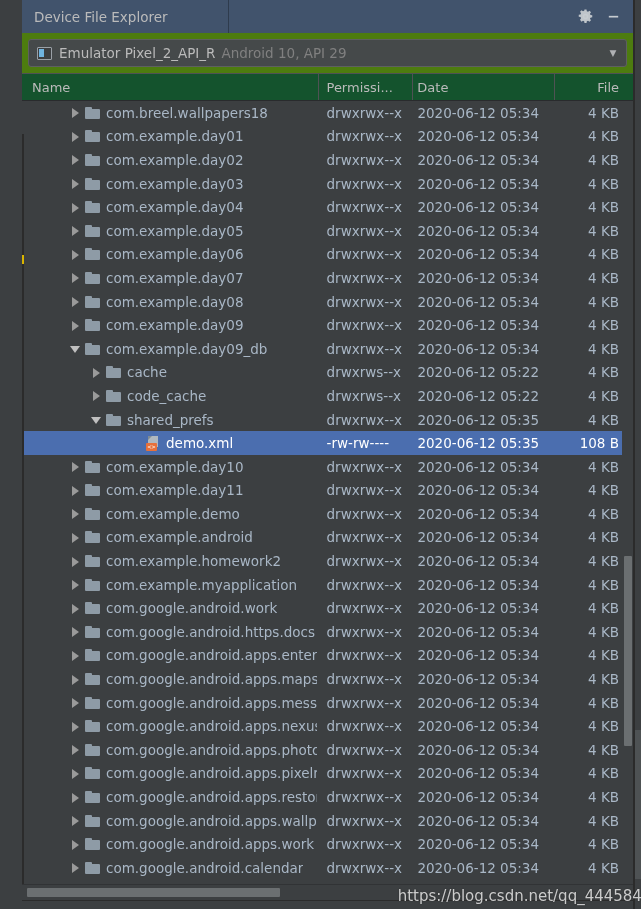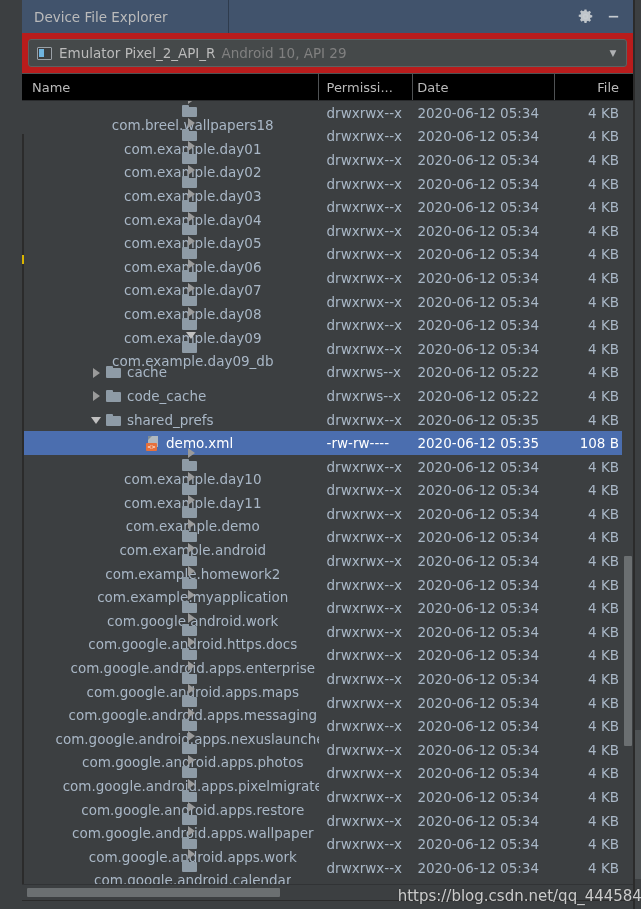--- a/index.html
+++ b/index.html
@@ -69,21 +69,21 @@
     width: 28px;
     height: 33px;
     display: flex;
     align-items: center;
     justify-content: center;
   }
   
   .device-bar {
     height: 40px;
     min-height: 40px;
-    background: #b91c1c;
+    background: #4d7c0f;
     display: flex;
     align-items: center;
     padding: 0 6px;
     box-sizing: border-box;
   }
   .combo {
     flex: 1;
     height: 28px;
     background: #45494a;
     border: 1px solid #5e6060;
@@ -135,21 +135,21 @@
     position: absolute;
     right: 1px; top: 2px;
     width: 4px; height: 6px;
     background:
       radial-gradient(#9aa0a6 40%, transparent 41%) 0 0/2px 2px repeat;
   }
   
   .tbl-head {
     height: 28px;
     min-height: 28px;
-    background: #000000;
+    background: #14532d;
     border-top: 1px solid #4f5254;
     border-bottom: 1px solid #292b2d;
     display: flex;
     box-sizing: border-box;
     color: #bbbbbb;
     font-size: 13px;
   }
   .th {
     display: flex;
     align-items: center;
@@ -266,21 +266,21 @@
     background: #e8703a;
     border-radius: 1px;
     color: #ffffff;
     font-size: 6.5px;
     line-height: 8px;
     text-align: center;
     font-family: "DejaVu Sans Mono", "Liberation Mono", monospace;
   }
   .name-txt { overflow: hidden; }
   
-  .ind1 { padding-left: 47px; flex-direction: column; }
+  .ind1 { padding-left: 47px; }
   .ind2 { padding-left: 68px; }
   .ind3 { padding-left: 108px; }
   
   .vscroll {
     position: absolute;
     right: 0px;
     top: 0;
     width: 11px;
     height: 100%;
     background: #3c3f41;

